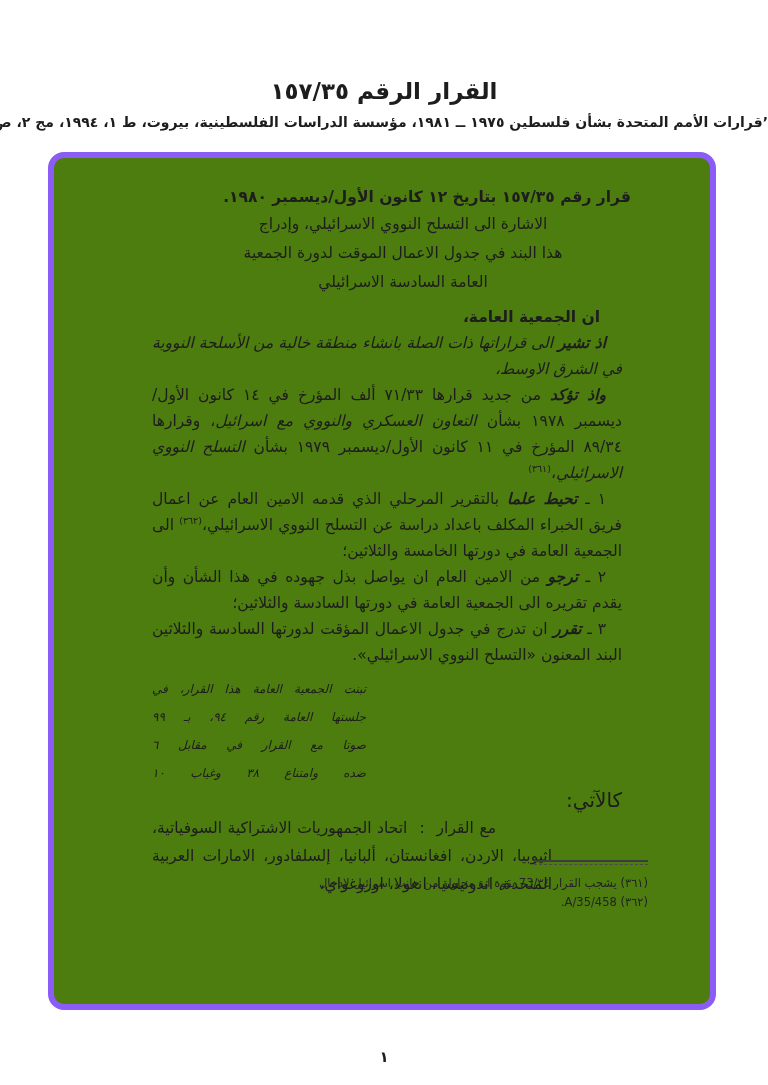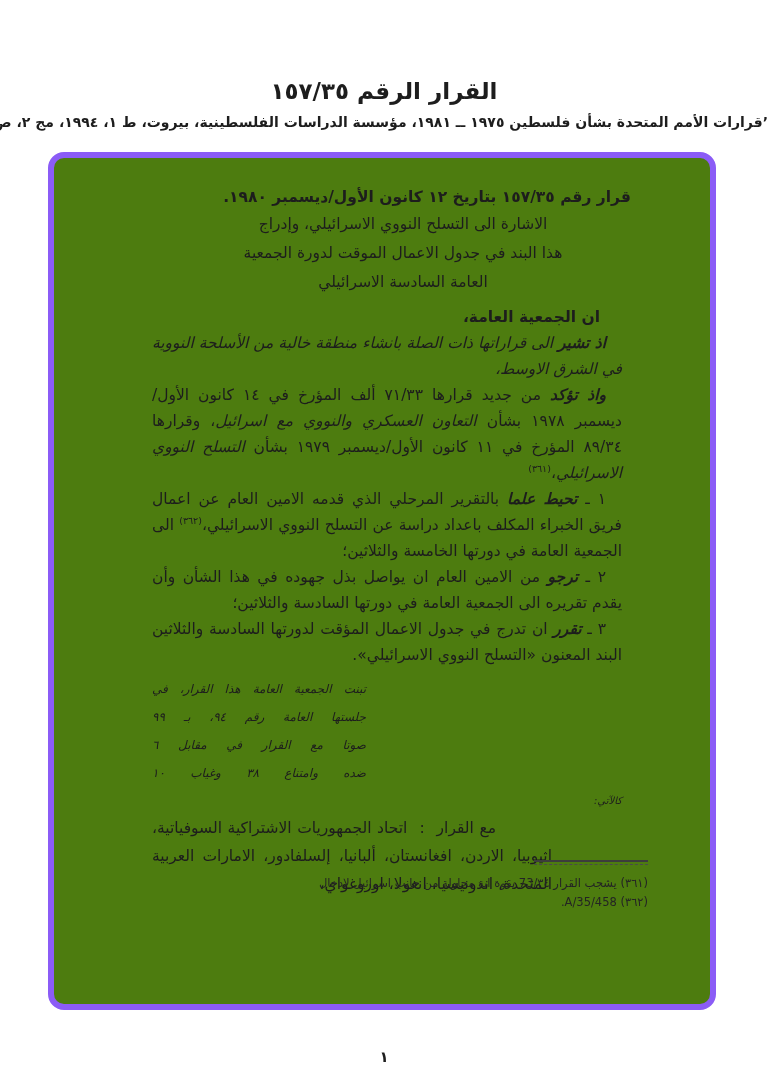--- a/index.html
+++ b/index.html
@@ -29,21 +29,21 @@
   .preamble{font-style:italic;text-indent:16px;margin:1px 0;}
   .para{text-indent:16px;margin:1px 0;}
   .lead-bold{font-weight:bold;font-style:italic;}
   sup{font-size:9.5px;line-height:0;}
   
   .adoption{
     width:214px;margin:7px auto 0 0;
     font-style:italic;font-size:12px;line-height:28px;
   }
   .adoption-line{white-space:nowrap;text-align:justify;text-align-last:justify;}
-  .adoption-tail{font-style:italic;font-size:10px;line-height:27px;text-align:right;padding-left:176px;white-space:nowrap;direction:rtl;}
+  .adoption-tail{font-size:20px;line-height:27px;text-align:right;padding-left:176px;white-space:nowrap;direction:rtl;}
   .vote{margin-top:4px;padding-right:70px;text-indent:56px;line-height:28px;}
   .vote-label{margin-left:12px;}
   .vote-sep{margin-left:12px;}
   
   .footnotes{
     position:absolute;top:702px;right:62px;width:382px;
     direction:rtl;text-align:right;font-size:11.5px;line-height:19px;color:#242424;
   }
   .fn-divider{width:114px;height:2px;border-top:2px solid #3c3c3c;border-bottom:1px dashed #4a4a4a;margin-bottom:9px;}
   .fn-line{white-space:nowrap;}

